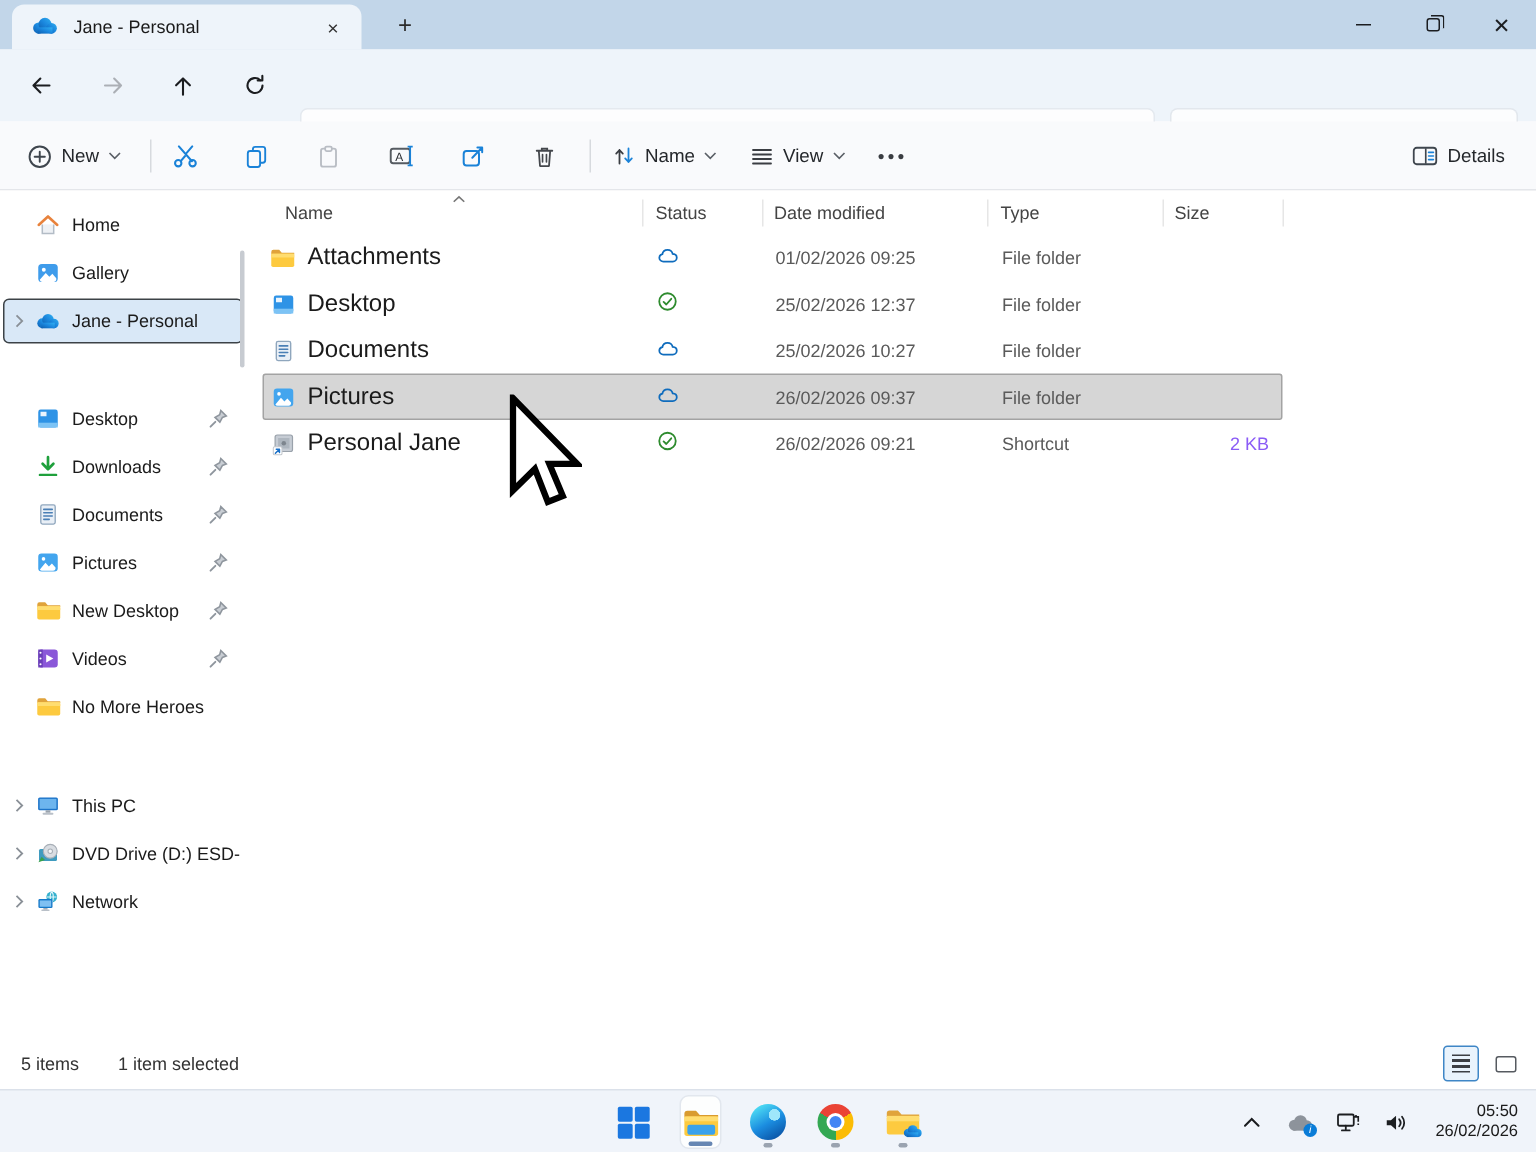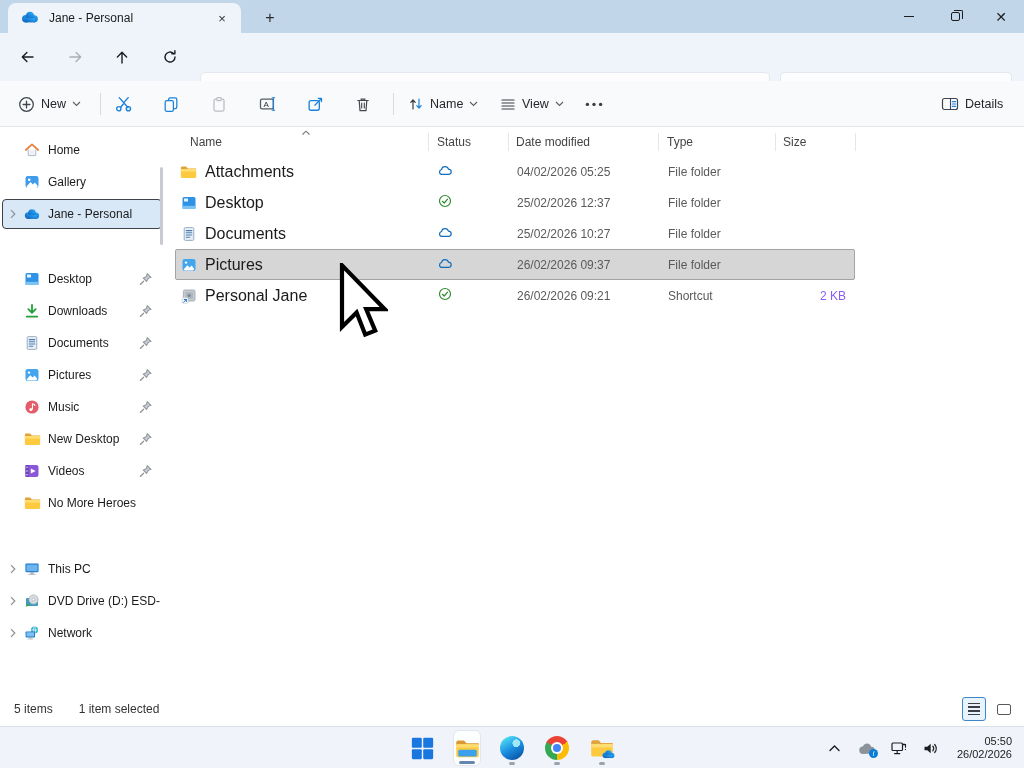--- a/index.html
+++ b/index.html
@@ -401,38 +401,20 @@
       <span class="side-pin">
         <svg width="15" height="15" viewBox="0 0 14 14">
             <path d="M8.6 1.6 12 5 9.6 5.9 8 8.8 5 5.8 7.9 4.2Z" fill="#c9ced4" stroke="#8f969e" stroke-width="1"></path>
             <path d="M5.2 8.6 2.2 11.6" stroke="#8f969e" stroke-width="1.2" stroke-linecap="round"></path>
           </svg>
       </span>
     </div>
     <div class="side-item">
       <span class="side-chev"></span>
       <span class="side-icon">
-        <svg width="16" height="16" viewBox="0 0 16 16">
-            <circle cx="8" cy="8" r="6.6" fill="#e35d6a"></circle>
-            <circle cx="6.9" cy="10.4" r="1.5" fill="#fff"></circle>
-            <rect x="7.9" y="4.4" width="1.1" height="6" fill="#fff"></rect>
-            <path d="M9 4.4c1.7.3 2.4 1.1 2.5 2.4l-1.1.3c-.1-1-.6-1.5-1.4-1.7Z" fill="#fff"></path>
-          </svg>
-      </span>
-      <span class="side-label">Music</span>
-      <span class="side-pin">
-        <svg width="15" height="15" viewBox="0 0 14 14">
-            <path d="M8.6 1.6 12 5 9.6 5.9 8 8.8 5 5.8 7.9 4.2Z" fill="#c9ced4" stroke="#8f969e" stroke-width="1"></path>
-            <path d="M5.2 8.6 2.2 11.6" stroke="#8f969e" stroke-width="1.2" stroke-linecap="round"></path>
-          </svg>
-      </span>
-    </div>
-    <div class="side-item">
-      <span class="side-chev"></span>
-      <span class="side-icon">
         <svg width="17" height="14" viewBox="0 0 20 16">
             <path d="M1 3.2A1.6 1.6 0 0 1 2.6 1.6h4.6l2 2.2H19v1.4H1Z" fill="#e0a33b"></path>
             <rect x="1" y="4.6" width="18" height="10.4" rx="1.4" fill="#fdca3f"></rect>
             <rect x="1" y="4.6" width="18" height="3" fill="#ffdd70"></rect>
           </svg>
       </span>
       <span class="side-label">New Desktop</span>
       <span class="side-pin">
         <svg width="15" height="15" viewBox="0 0 14 14">
             <path d="M8.6 1.6 12 5 9.6 5.9 8 8.8 5 5.8 7.9 4.2Z" fill="#c9ced4" stroke="#8f969e" stroke-width="1"></path>
@@ -559,21 +541,21 @@
           </span>
           <span>Attachments</span>
         </span>
         <span class="cell-status">
             <span>
           <svg width="15" height="11" viewBox="0 0 16 12">
                 <path d="M4.5 10.2C2.8 10.2 1.5 9 1.5 7.5 1.5 6.2 2.4 5.2 3.7 4.9 4 3.1 5.6 1.7 7.5 1.7c1.8 0 3.3 1.2 3.7 2.9 1.7.1 3 1.3 3 2.8 0 1.6-1.3 2.8-2.9 2.8Z" fill="none" stroke="#0f6cbd" stroke-width="1.3"></path>
               </svg>
         </span>
           </span>
-        <span class="cell-date">04/02/2026 05:25</span>
+        <span class="cell-date">01/02/2026 09:25</span>
         <span class="cell-type">File folder</span>
         <span class="cell-size"></span>
       </div>
 
       <div class="row">
         <span class="cell-name">
           <span class="ficon">
             <svg width="16" height="16" viewBox="0 0 16 16">
                 <rect x="1.5" y="2" width="13" height="12" rx="1.6" fill="#2e93e6"></rect>
                 <rect x="1.5" y="10.8" width="13" height="3.2" fill="#7cc3f5"></rect>

